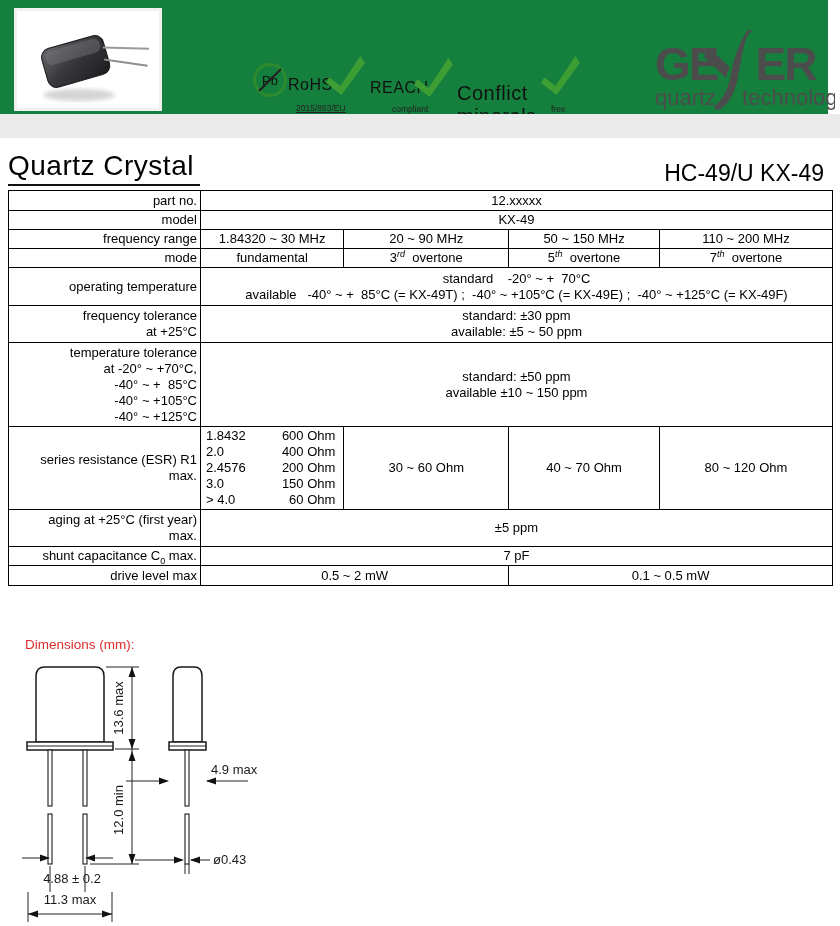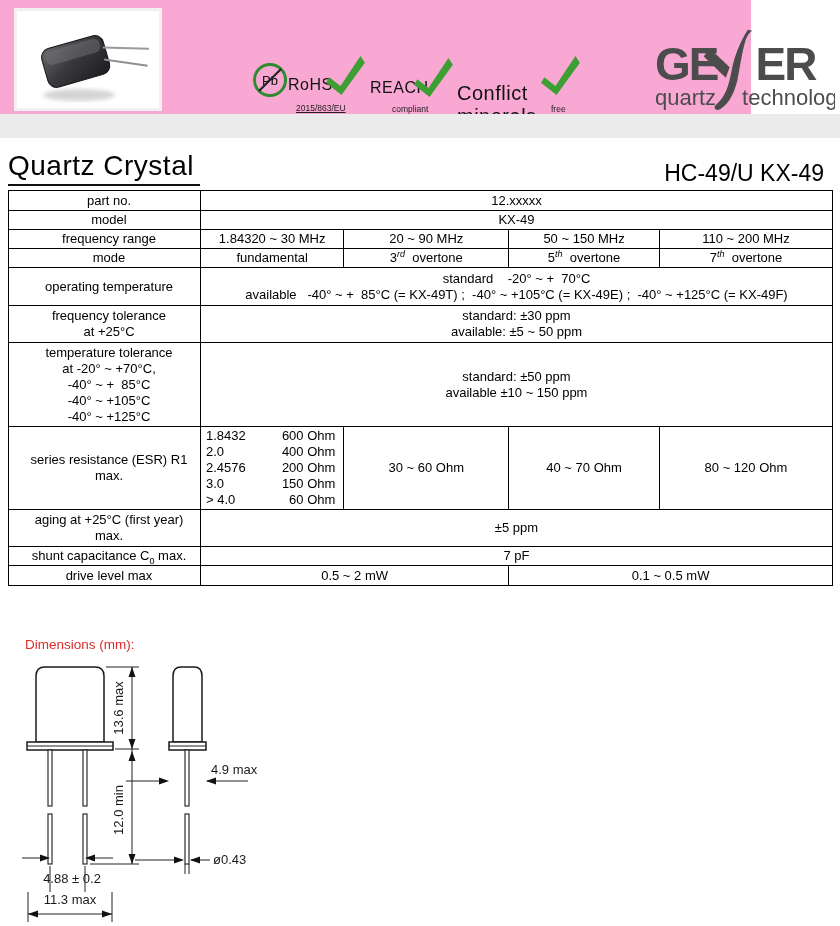--- a/index.html
+++ b/index.html
@@ -2,21 +2,21 @@
 <html><head>
 <meta charset="utf-8">
 <style>
   html,body{margin:0;padding:0;}
   body{
     width:840px;height:926px;position:relative;background:#ffffff;
     font-family:"Liberation Sans","DejaVu Sans",sans-serif;color:#000;
     -webkit-font-smoothing:antialiased;
   }
   
-  .header{position:absolute;left:0;top:0;width:751px;height:114px;background:#f9a8d4;}
+  .header{position:absolute;left:0;top:0;width:828px;height:114px;background:#15803d;}
   .gray-band{position:absolute;left:0;top:114px;width:840px;height:24px;background:#ebebeb;}
   .photo-box{
     position:absolute;left:14px;top:8px;width:148px;height:103px;background:#fff;
     border:3px solid #f1f1f1;box-sizing:border-box;overflow:hidden;
   }
   .badge{position:absolute;}
   .badge .big{font-size:16px;letter-spacing:.5px;color:#111;}
   .badge .small{font-size:8.5px;color:#222;}
   .rohs-big{position:absolute;left:36px;top:21px;}
   .rohs-small{position:absolute;left:44px;top:48px;text-decoration:underline;}
@@ -31,21 +31,21 @@
     position:absolute;left:8px;top:150px;font-size:28px;letter-spacing:.5px;
     border-bottom:2px solid #111;padding:0 6px 2px 0;font-weight:normal;margin:0;
   }
   .pkg{position:absolute;right:16px;top:160px;font-size:23px;}
   
   table.spec{
     position:absolute;left:8px;top:190px;width:825px;border-collapse:collapse;
     table-layout:fixed;font-size:13px;line-height:16px;
   }
   table.spec td{border:1.5px solid #000;padding:1px 3px;vertical-align:middle;overflow:hidden;}
-  table.spec td.lbl{text-align:center;padding-left:12px;}
+  table.spec td.lbl{text-align:right;padding-left:12px;}
   table.spec td.val{text-align:center;}
   td.vtop{vertical-align:top;}
   .pre{white-space:pre-wrap;}
   tr.h20{height:20px}tr.h19{height:19px}tr.h38{height:38px}tr.h37{height:37px}
   tr.h84{height:84px}tr.h36{height:36px}tr.h82{height:82px}
   .esr-pair{display:flex;justify-content:space-between;padding:0 5px 0 2px;}
   sup{font-size:9px;vertical-align:super;line-height:0;font-style:italic;}
   sub{font-size:9px;vertical-align:sub;line-height:0;}
   
   .dim-head{position:absolute;left:25px;top:637px;font-size:13.5px;color:#dd2b2b;}

